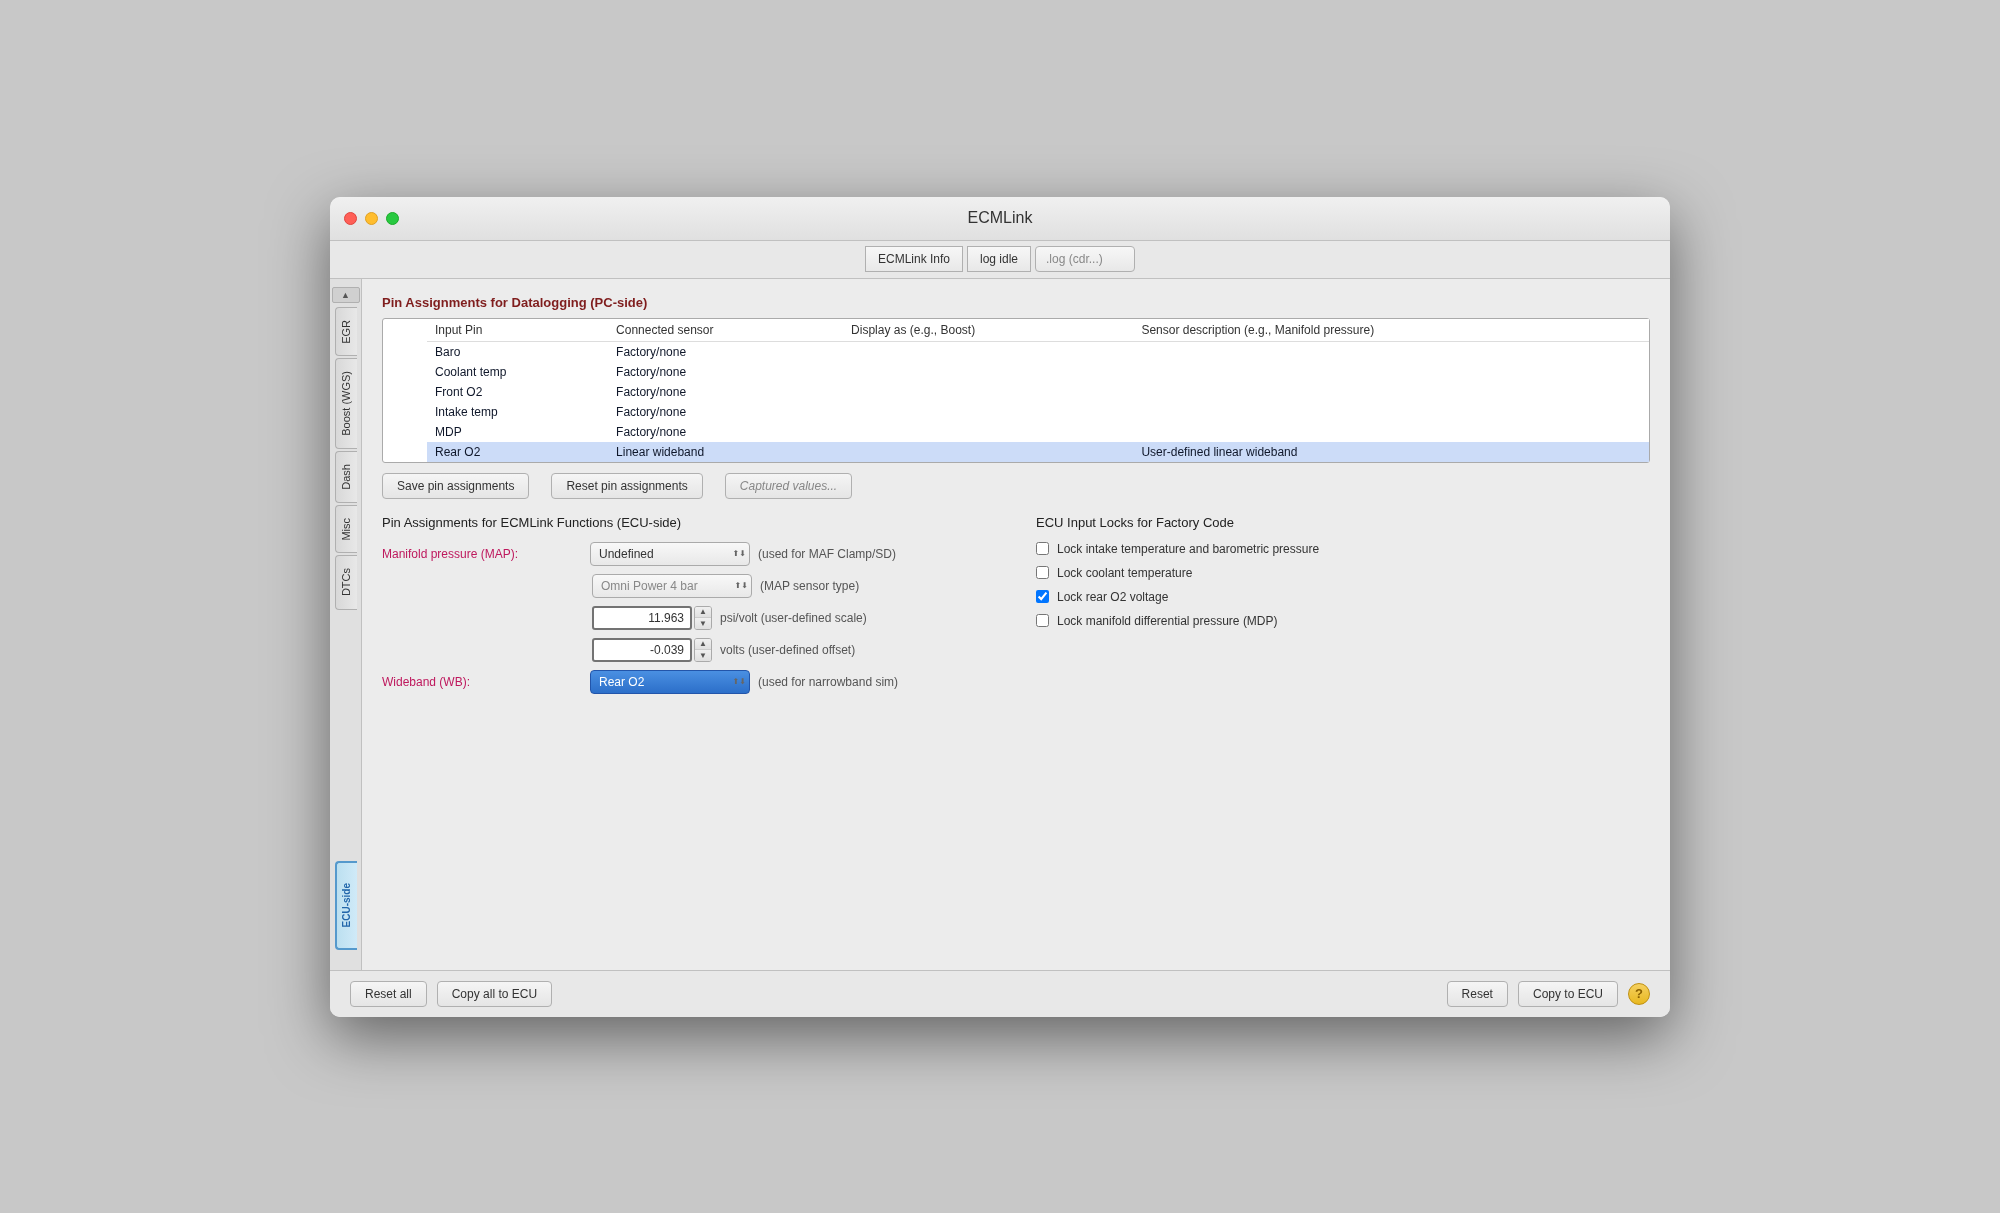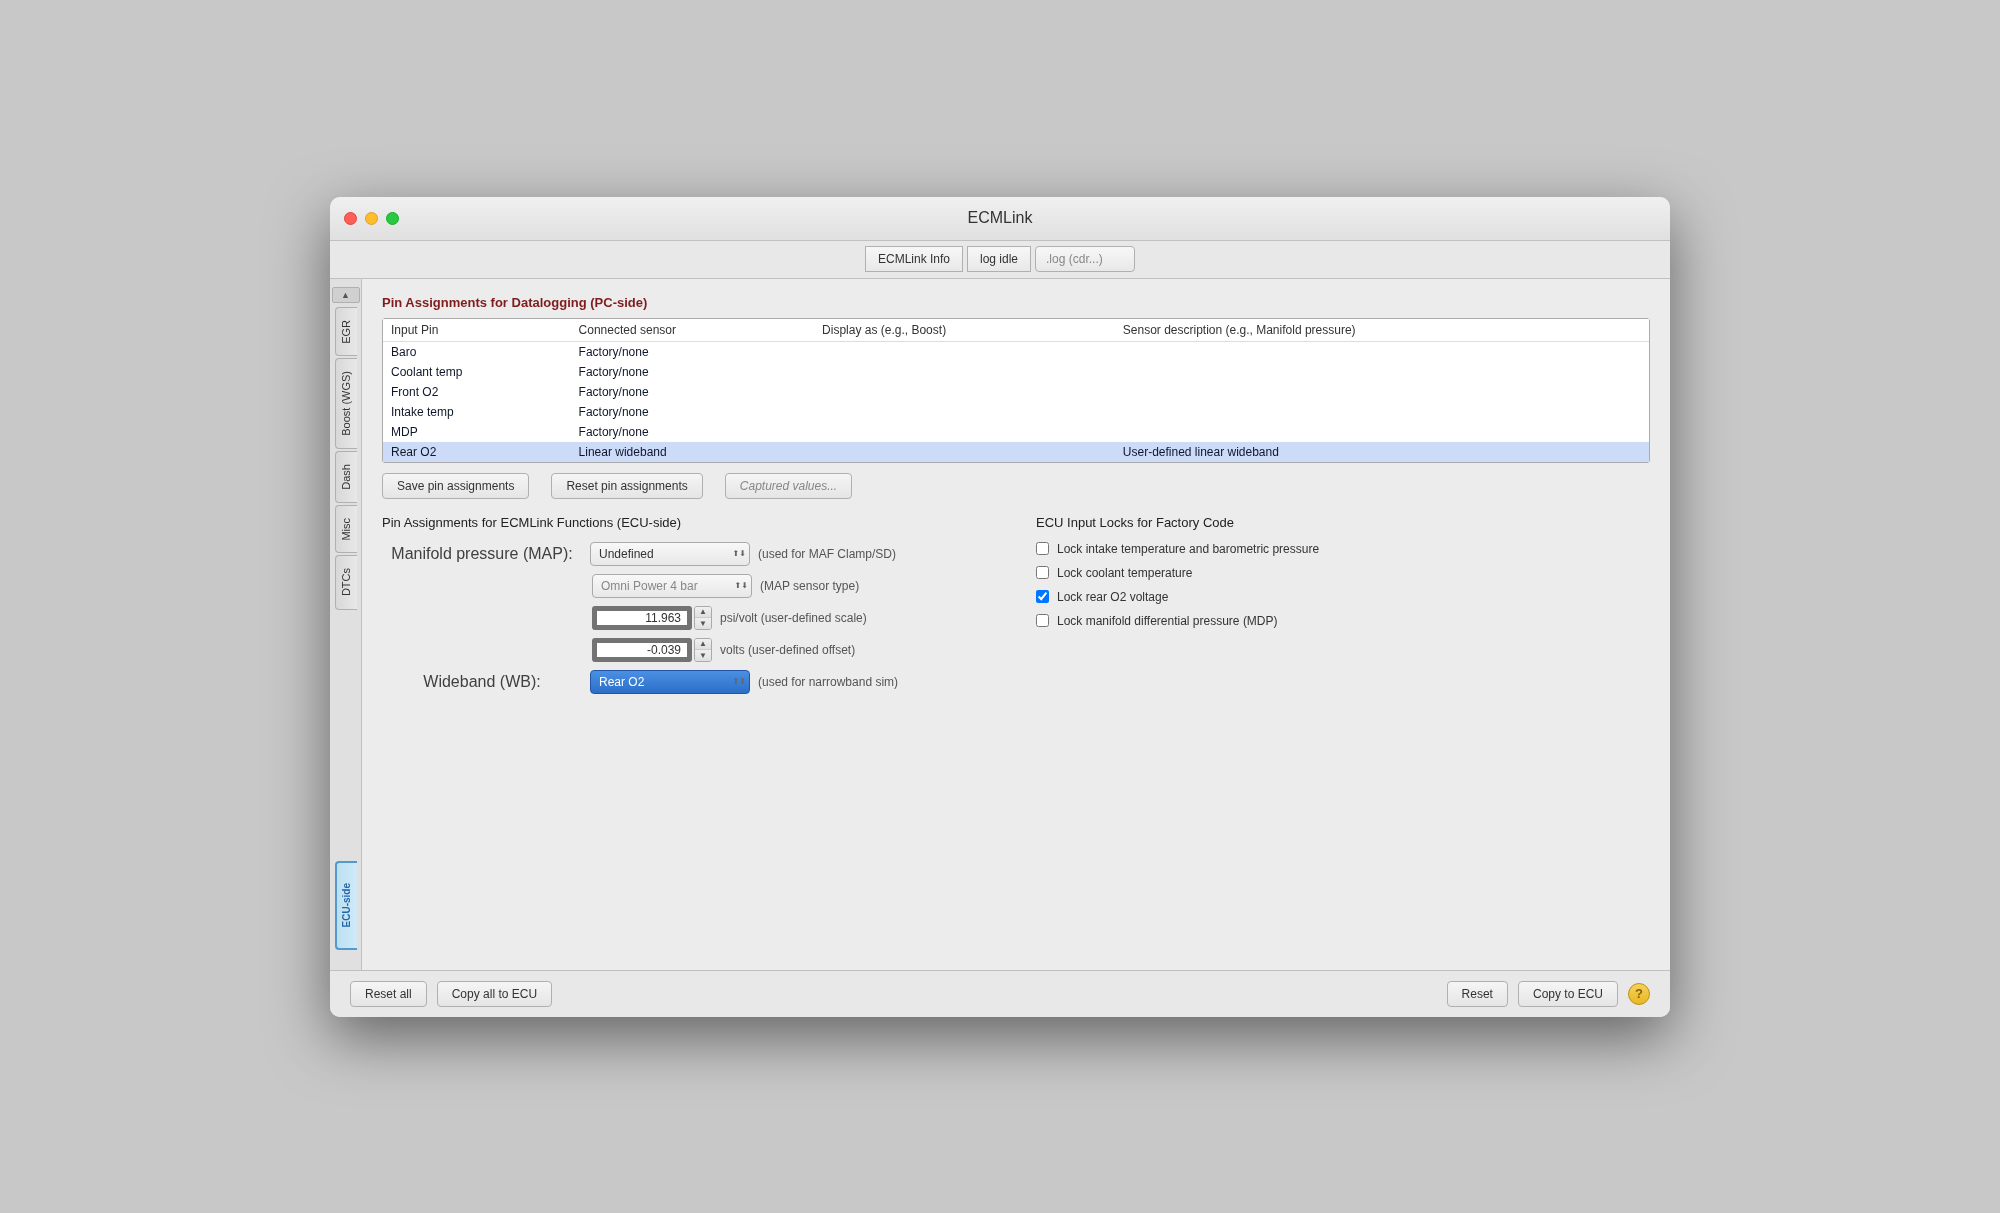--- a/index.html
+++ b/index.html
@@ -173,20 +173,21 @@
       font-size: 13px;
       font-weight: 700;
       color: #7f1d1d;
       margin-bottom: 8px;
     }
     .pin-table-container {
       border: 1px solid #aaa;
       border-radius: 3px;
       background: #fff;
       margin-bottom: 10px;
+      padding-left: 44px;
     }
     .pin-table {
       width: 100%;
       border-collapse: collapse;
     }
     .pin-table th {
       text-align: left;
       padding: 4px 8px;
       font-size: 12px;
       font-weight: normal;
@@ -232,23 +233,23 @@
       color: #222;
       margin-bottom: 12px;
     }
     .form-row {
       display: flex;
       align-items: center;
       margin-bottom: 8px;
       gap: 8px;
     }
     .form-label {
-      font-size: 16px;
-      color: #404040;
-      text-align: center;
+      font-size: 12px;
+      color: #be185d;
+      text-align: left;
       min-width: 200px;
     }
     .form-select {
       background: linear-gradient(to bottom, #f8f8f8, #e8e8e8);
       border: 1px solid #aaa;
       border-radius: 4px;
       padding: 2px 20px 2px 8px;
       font-size: 12px;
       color: #333;
       height: 24px;
@@ -265,21 +266,21 @@
     }
     .select-wrapper::after {
       content: '⬆⬇';
       position: absolute;
       right: 4px;
       font-size: 8px;
       color: #666;
       pointer-events: none;
     }
     .form-input {
-      border: 5px solid #737373;
+      border: 2px solid #737373;
       border-radius: 3px;
       padding: 2px 6px;
       font-size: 12px;
       color: #333;
       height: 24px;
       background: white;
       text-align: right;
       width: 100px;
     }
     .input-with-stepper {

